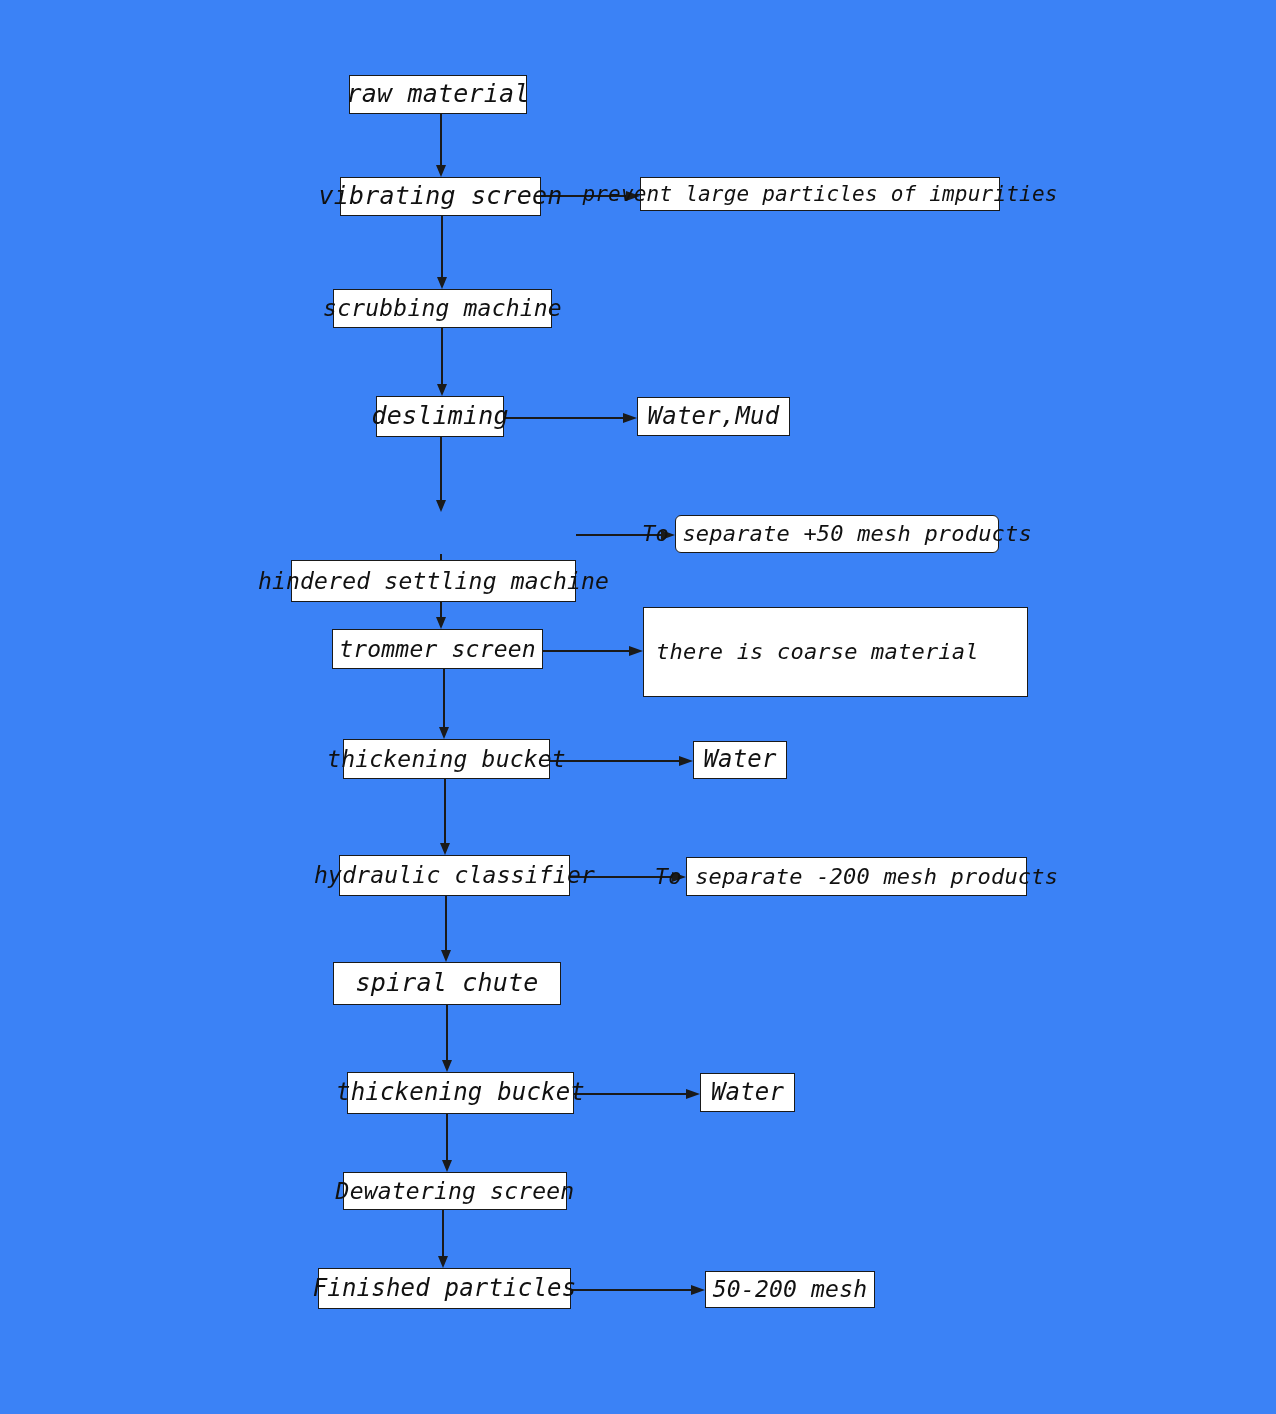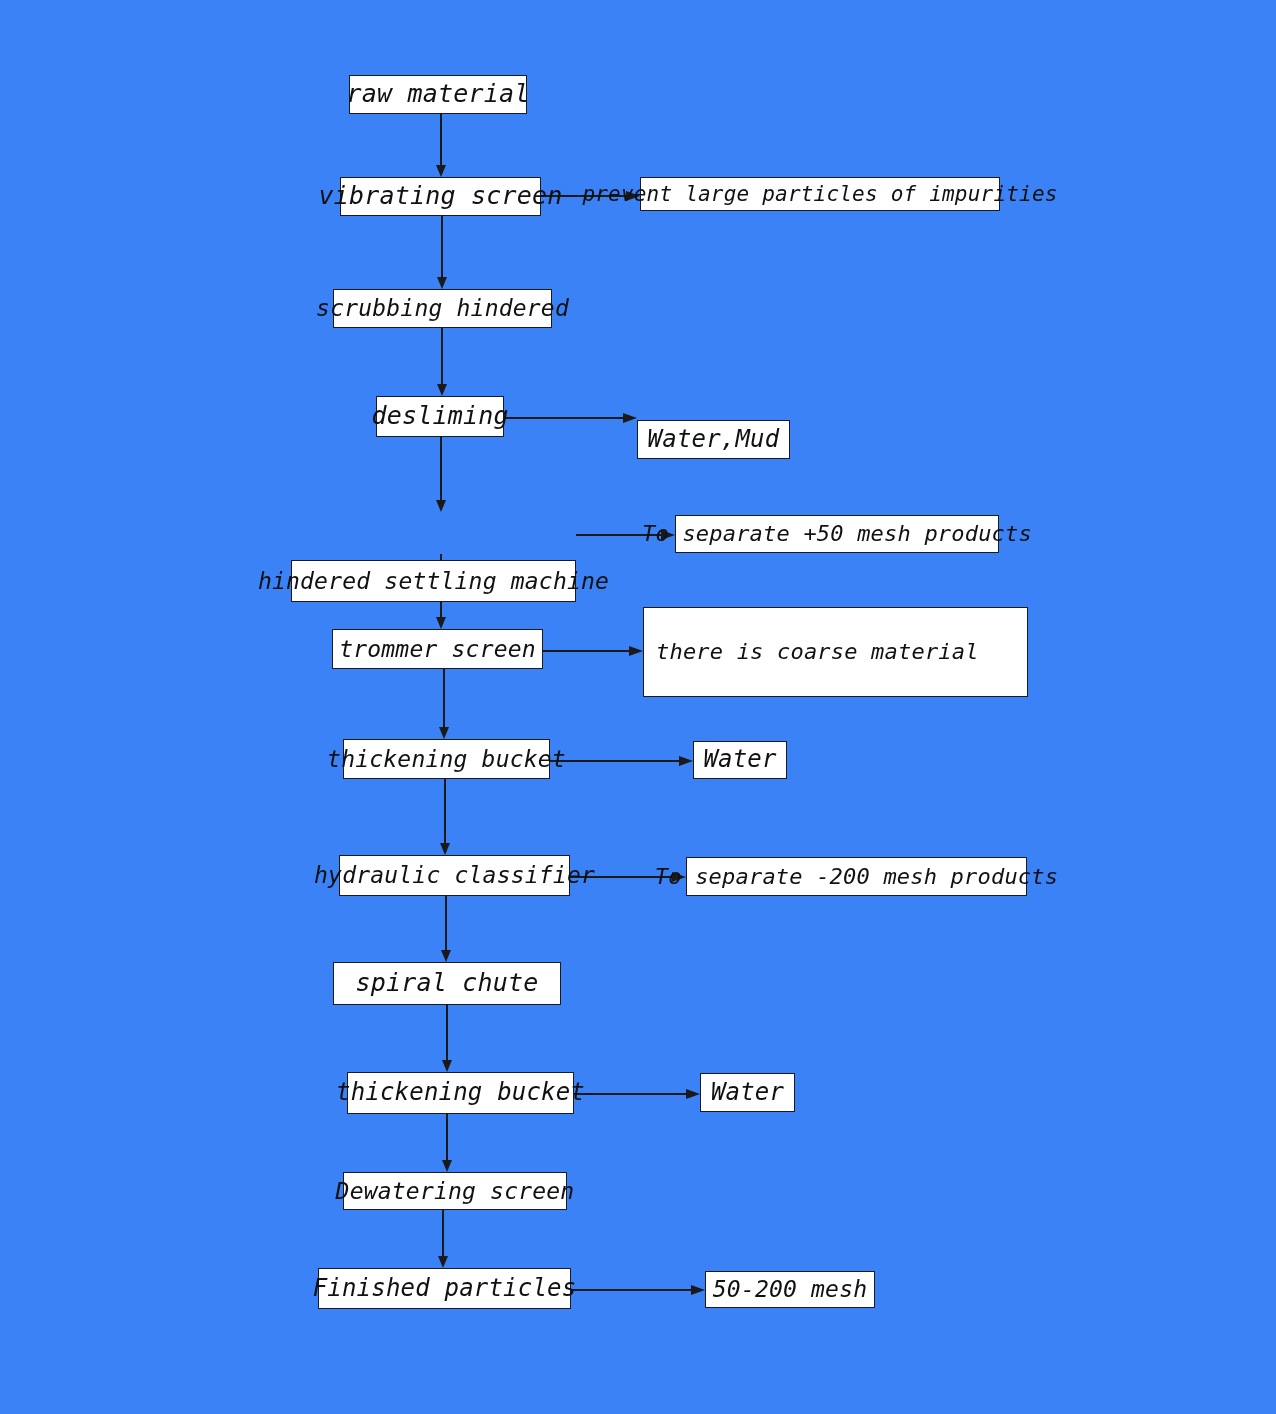--- a/index.html
+++ b/index.html
@@ -104,34 +104,34 @@
       <div class="conn h" style="left: 561px; top: 876px; width: 113px;"></div>
       <div class="arrow-right" style="left: 672px; top: 871.8px;"></div>
       <div class="conn h" style="left: 574px; top: 1093px; width: 114px;"></div>
       <div class="arrow-right" style="left: 686px; top: 1088.8px;"></div>
       <div class="conn h" style="left: 571px; top: 1289px; width: 122px;"></div>
       <div class="arrow-right" style="left: 691px; top: 1284.8px;"></div>
     </div>
   <div id="layer-nodes">
       <div class="node" style="left: 349px; top: 75px; width: 178px; height: 39px; font-size: 25px;"><span>raw material</span></div>
       <div class="node" style="left: 340px; top: 177px; width: 201px; height: 39px; font-size: 25px;"><span>vibrating screen</span></div>
-      <div class="node" style="left: 333px; top: 289px; width: 219px; height: 39px; font-size: 23px;"><span>scrubbing hindered</span></div>
+      <div class="node" style="left: 333px; top: 289px; width: 219px; height: 39px; font-size: 23px;"><span>scrubbing machine</span></div>
       <div class="node" style="left: 376px; top: 396px; width: 128px; height: 41px; font-size: 25px;"><span>desliming</span></div>
       <div class="node" style="left: 291px; top: 512px; width: 285px; height: 42px; font-size: 23px; margin-top: 48px;"><span>hindered settling machine</span></div>
       <div class="node" style="left: 332px; top: 629px; width: 211px; height: 40px; font-size: 23px;"><span>trommer screen</span></div>
       <div class="node" style="left: 343px; top: 739px; width: 207px; height: 40px; font-size: 23px;"><span>thickening bucket</span></div>
       <div class="node" style="left: 330px; top: 855px; width: 231px; height: 41px; font-size: 23px; margin-left: 9px;"><span>hydraulic classifier</span></div>
       <div class="node" style="left: 333px; top: 962px; width: 228px; height: 43px; font-size: 25px;"><span>spiral chute</span></div>
       <div class="node" style="left: 347px; top: 1072px; width: 227px; height: 42px; font-size: 24px;"><span>thickening bucket</span></div>
       <div class="node" style="left: 343px; top: 1172px; width: 224px; height: 38px; font-size: 23px;"><span>Dewatering screen</span></div>
       <div class="node" style="left: 318px; top: 1268px; width: 253px; height: 41px; font-size: 24px;"><span>Finished particles</span></div>
     </div>
   <div id="layer-notes">
       <div class="node" style="left: 640px; top: 177px; width: 360px; height: 34px; font-size: 21px;"><span>prevent large particles of impurities</span></div>
-      <div class="node" style="left: 637px; top: 397px; width: 153px; height: 39px; font-size: 24px; margin-top: 23px;"><span>Water,Mud</span></div>
-      <div class="node" style="left: 675px; top: 515px; width: 324px; height: 38px; font-size: 22px;"><span>To separate +50 mesh products</span></div>
+      <div class="node" style="left: 637px; top: 397px; width: 153px; height: 39px; font-size: 24px;"><span>Water,Mud</span></div>
+      <div class="node" style="left: 675px; top: 515px; width: 324px; height: 38px; font-size: 22px; border-radius: 6px;"><span>To separate +50 mesh products</span></div>
       <div class="node twoline" style="left: 643px; top: 607px; width: 385px; height: 90px; font-size: 22px;"><span class="ln">there is coarse material</span></div>
       <div class="node" style="left: 693px; top: 741px; width: 94px; height: 38px; font-size: 24px;"><span>Water</span></div>
       <div class="node" style="left: 686px; top: 857px; width: 341px; height: 39px; font-size: 22px;"><span>To separate -200 mesh products</span></div>
       <div class="node" style="left: 700px; top: 1073px; width: 95px; height: 39px; font-size: 24px;"><span>Water</span></div>
       <div class="node" style="left: 705px; top: 1271px; width: 170px; height: 37px; font-size: 23px;"><span>50-200 mesh</span></div>
     </div>
 </div>
 
 </body></html>

